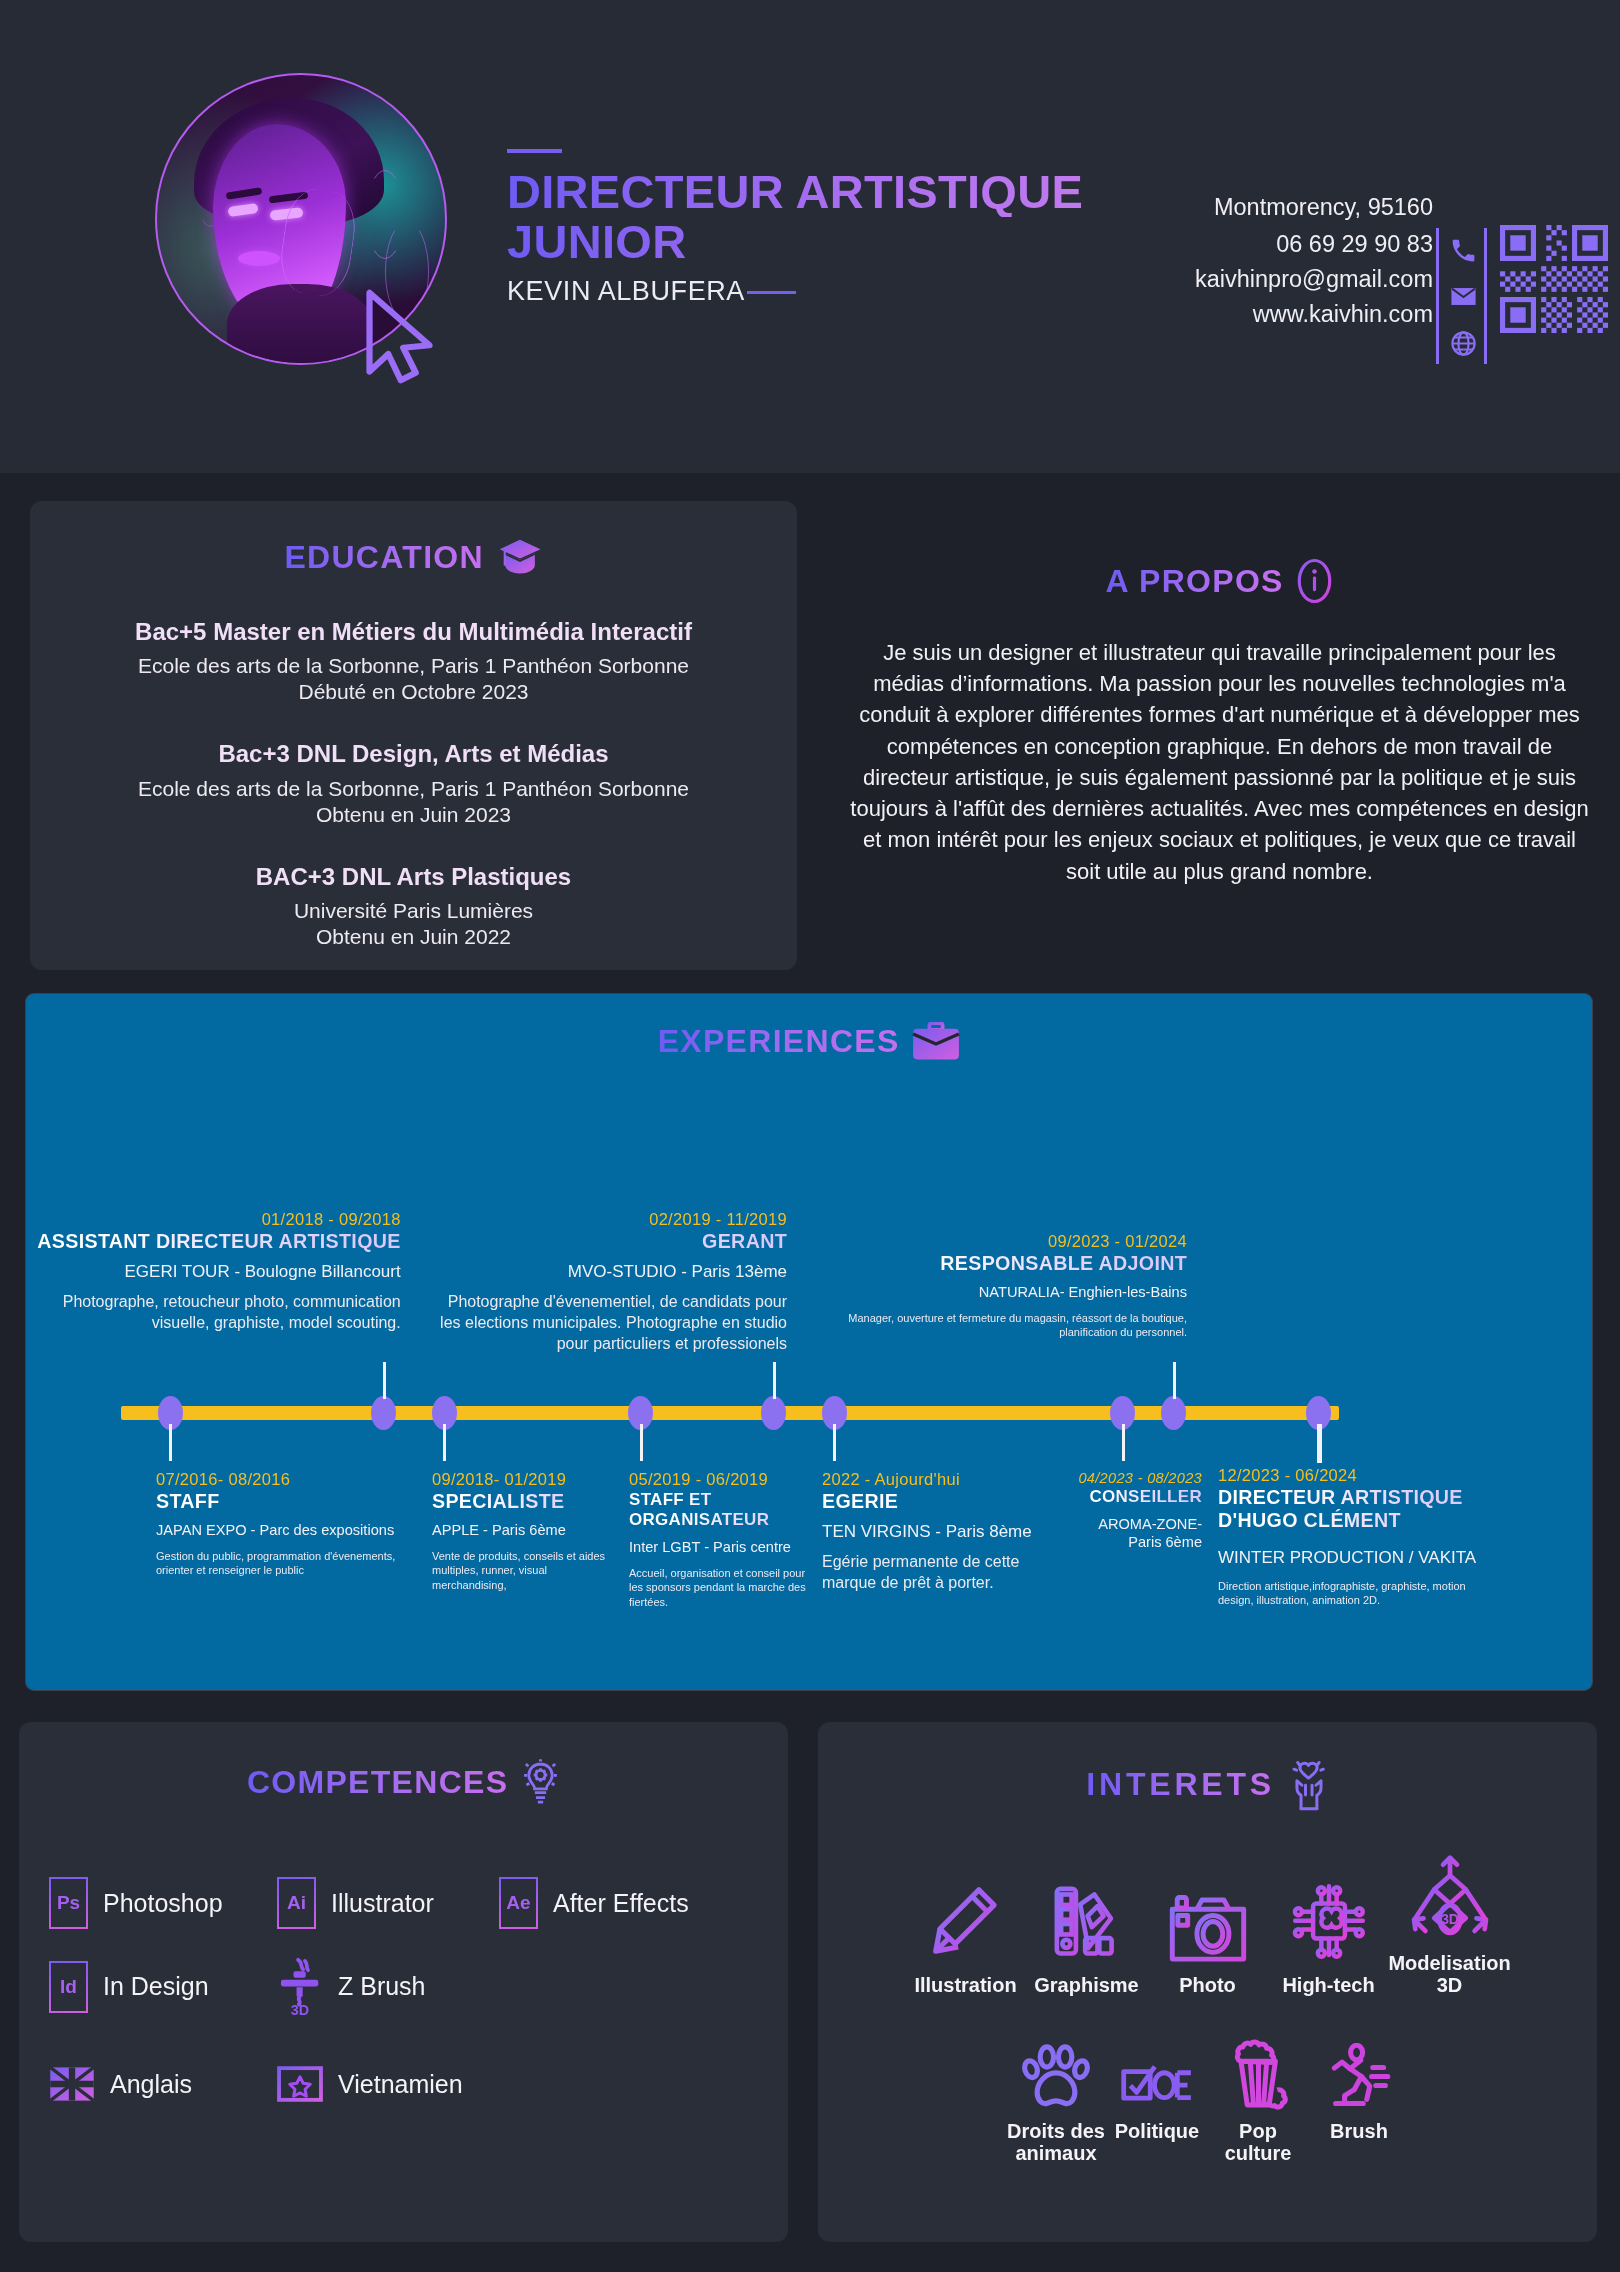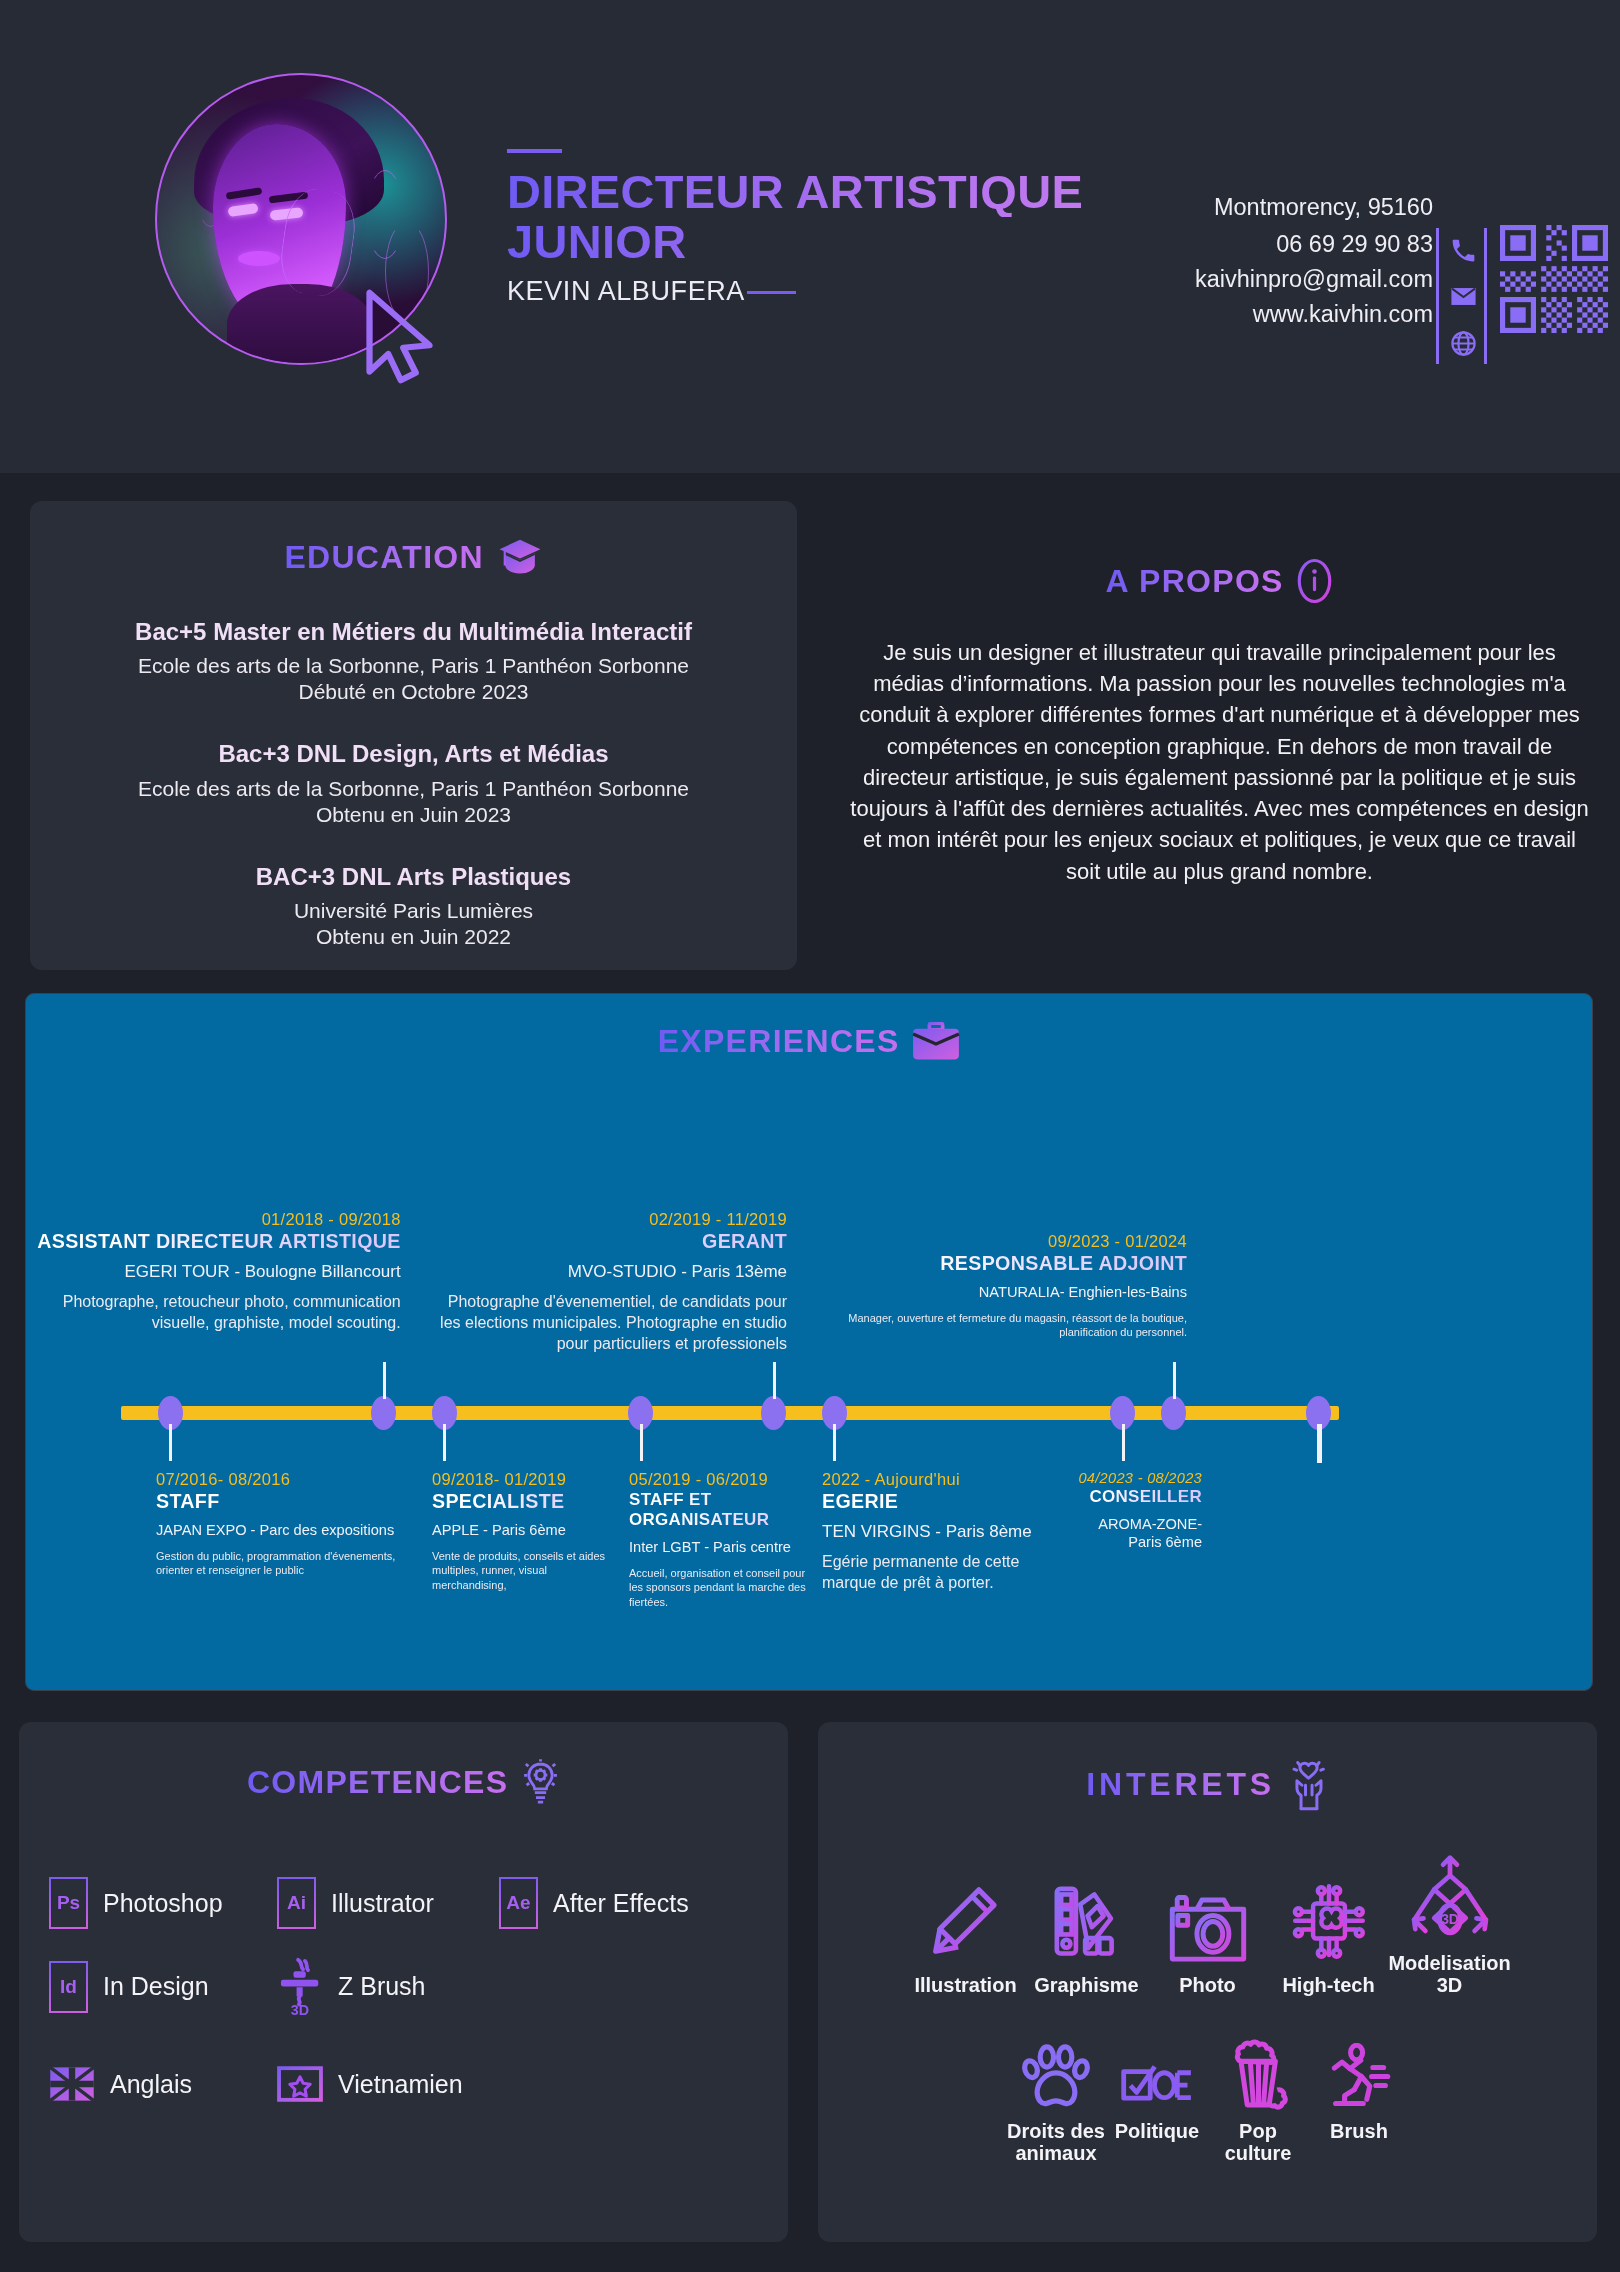--- a/index.html
+++ b/index.html
@@ -466,20 +466,26 @@
         <div class="exp-org">TEN VIRGINS - Paris 8ème</div>
         <div class="exp-desc">Egérie permanente de cette marque de prêt à porter.</div>
       </div>
 
       <div class="exp" style="left:1040px; top:381px; width:136px; text-align:right;">
         <div class="exp-date italic">04/2023 - 08/2023</div>
         <div class="exp-role sm">CONSEILLER</div>
         <div class="exp-org sm">AROMA-ZONE- Paris 6ème</div>
       </div>
 
+      <div class="exp" style="left:1192px; top:377px; width:273px;">
+        <div class="exp-date">12/2023 - 06/2024</div>
+        <div class="exp-role">DIRECTEUR ARTISTIQUE D'HUGO CLÉMENT</div>
+        <div class="exp-org" style="margin-top:15px">WINTER PRODUCTION / VAKITA</div>
+        <div class="exp-desc sm">Direction artistique,infographiste, graphiste, motion design, illustration, animation 2D.</div>
+      </div>
     </div>
   </div>
 
   <div class="card" id="competences">
     <div class="sec-head">
       <div class="sec-title">COMPETENCES</div>
       <svg width="39" height="49" viewBox="0 0 20 26">
         <g fill="none" stroke="#8a6df5" stroke-width="1.5">
           <path d="M10 3.2c-3.5 0-6.2 2.7-6.2 6 0 2.3 1.3 3.7 2.3 5 .5.7.8 1.4.8 2.2h6.2c0-.8.3-1.5.8-2.2 1-1.3 2.3-2.7 2.3-5 0-3.3-2.7-6-6.2-6z"></path>
           <path d="M7 18.4h6M7.6 21h4.8M8.6 23.4h2.8"></path>

